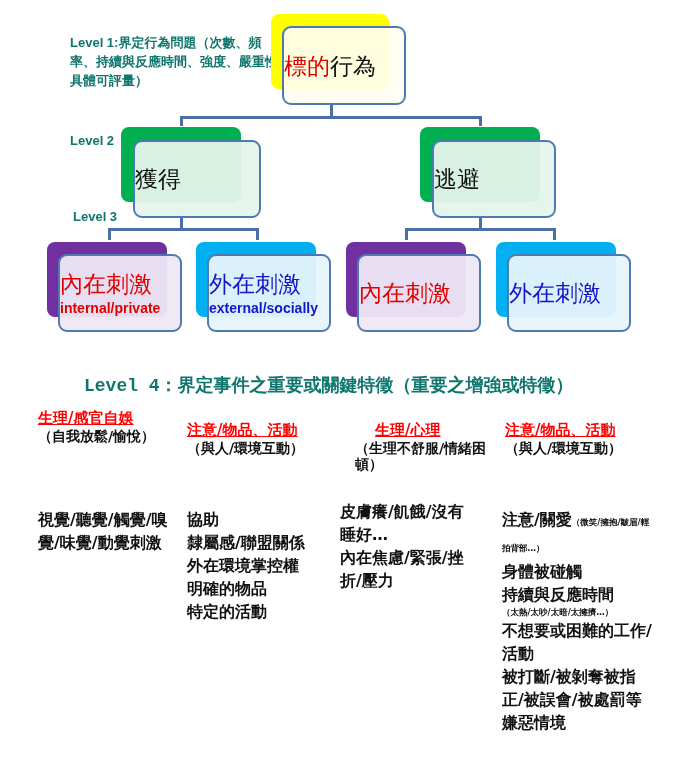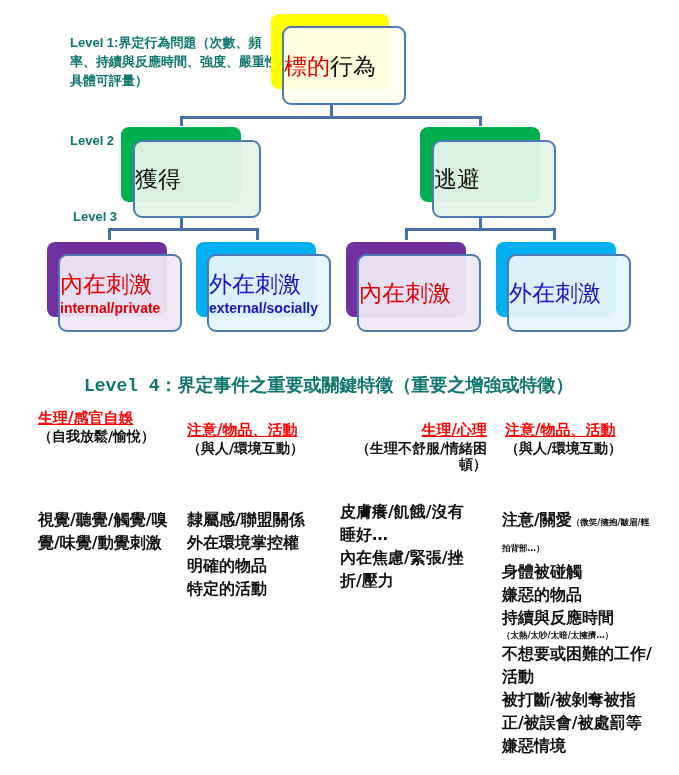--- a/index.html
+++ b/index.html
@@ -85,40 +85,40 @@
   <div class="cat-title">生理/感官自娛</div>
   <div class="cat-sub">（自我放鬆/愉悅）</div>
 </div>
 <div class="abs item" style="left:38px;top:508px;width:142px;">視覺/聽覺/觸覺/嗅覺/味覺/動覺刺激</div>
 
 <div class="abs" style="left:187px;top:420px;width:160px;">
   <div class="cat-title">注意/物品、活動</div>
   <div class="cat-sub">（與人/環境互動）</div>
 </div>
 <div class="abs" style="left:187px;top:508px;width:168px;">
+  <div class="item">協助</div>
   <div class="item">隸屬感/聯盟關係</div>
   <div class="item">外在環境掌控權</div>
   <div class="item">明確的物品</div>
   <div class="item">特定的活動</div>
 </div>
 
-<div class="abs" style="left:355px;top:420px;width:132px;text-align:right;">
+<div class="abs" style="left:355px;top:420px;width:132px;">
   <div class="cat-title" style="padding-left:20px;">生理/心理</div>
   <div class="cat-sub">（生理不舒服/情緒困頓）</div>
 </div>
 <div class="abs" style="left:340px;top:500px;width:134px;">
   <div class="item">皮膚癢/飢餓/沒有睡好…</div>
   <div class="item">內在焦慮/緊張/挫折/壓力</div>
 </div>
 
 <div class="abs" style="left:505px;top:420px;width:170px;">
   <div class="cat-title">注意/物品、活動</div>
   <div class="cat-sub">（與人/環境互動）</div>
 </div>
 <div class="abs" style="left:502px;top:508px;width:155px;">
   <div class="item"><span>注意/關愛</span><span class="small">（微笑/擁抱/皺眉/輕拍背部…）</span></div>
   <div class="item">身體被碰觸</div>
-  <div class="item">嫌惡的物品</div>
   <div class="item">持續與反應時間</div>
   <div class="small" style="line-height:13px;">（太熱/太吵/太暗/太擁擠…）</div>
   <div class="item">不想要或困難的工作/活動</div>
   <div class="item">被打斷/被剝奪被指正/被誤會/被處罰等嫌惡情境</div>
 </div>
 
 </body></html>

